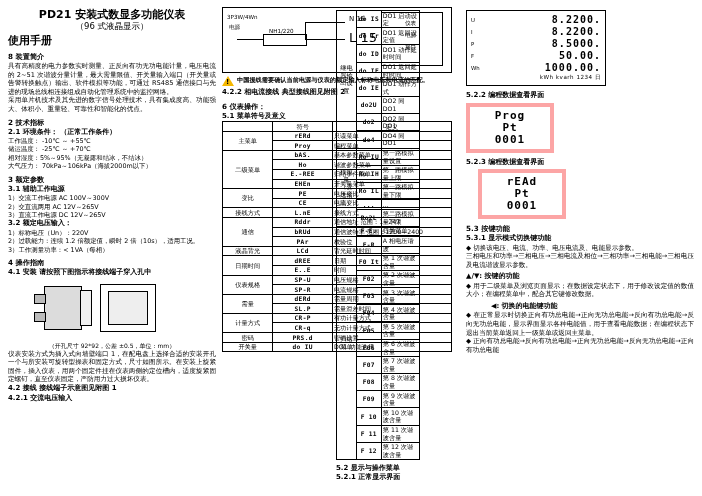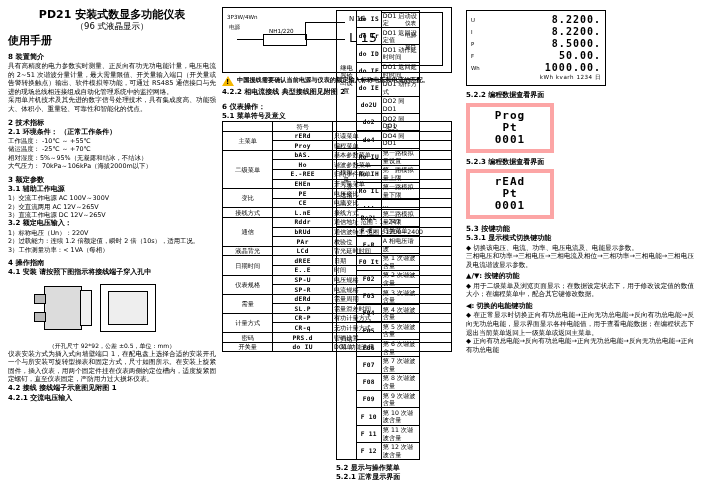--- a/index.html
+++ b/index.html
@@ -417,32 +417,32 @@
     </div>
 
     <div class="h3" style="margin-top:5px;">5.2.2 编程数据查看界面</div>
     <div class="lcdsmallbox" style="width:70px;">
       <div class="lcdline">Prog</div>
       <div class="lcdline">Pt</div>
       <div class="lcdline">0001</div>
     </div>
 
     <div class="h3" style="margin-top:5px;">5.2.3 编程数据查看界面</div>
-    <div class="lcdsmallbox" style="width:70px;">
+    <div class="lcdsmallbox" style="width:70px;margin-left:12px;">
       <div class="lcdline">rEAd</div>
       <div class="lcdline">Pt</div>
       <div class="lcdline">0001</div>
     </div>
 
     <div class="h2" style="margin-top:5px;">5.3 按键功能</div>
     <div class="h3">5.3.1 显示模式切换键功能</div>
     <div class="p">  ◆ 切换该电压、电流、功率、电压电流及、电能显示参数。</div>
     <div class="p">    三相电压和功率→三相电压→三相电流及相位→三相功率→三相电能→三相电压及电流谐波显示参数。</div>
 
     <div class="h3" style="margin-top:3px;">▲/▼: 按键的功能</div>
     <div class="p">  ◆ 用于二级菜单及浏览页面显示；在数据设定状态下，用于修改设定值的数值大小；在编程菜单中，配合其它键修改数据。</div>
 
-    <div class="h3" style="margin-top:3px;">◀: 切换的电能键功能</div>
+    <div class="h3" style="margin-top:3px;margin-left:25px;">◀: 切换的电能键功能</div>
     <div class="p">  ◆ 在正常显示时切换正向有功总电能→正向无功总电能→反向有功总电能→反向无功总电能，显示界面显示各种电能值，用于查看电能数据；在编程状态下退出当前菜单返回上一级菜单或返回主菜单。</div>
     <div class="p">◆ 正向有功总电能→反向有功总电能→正向无功总电能→反向无功总电能→正向有功总电能</div>
   </div>
 
 </div>
 
 </body></html>

